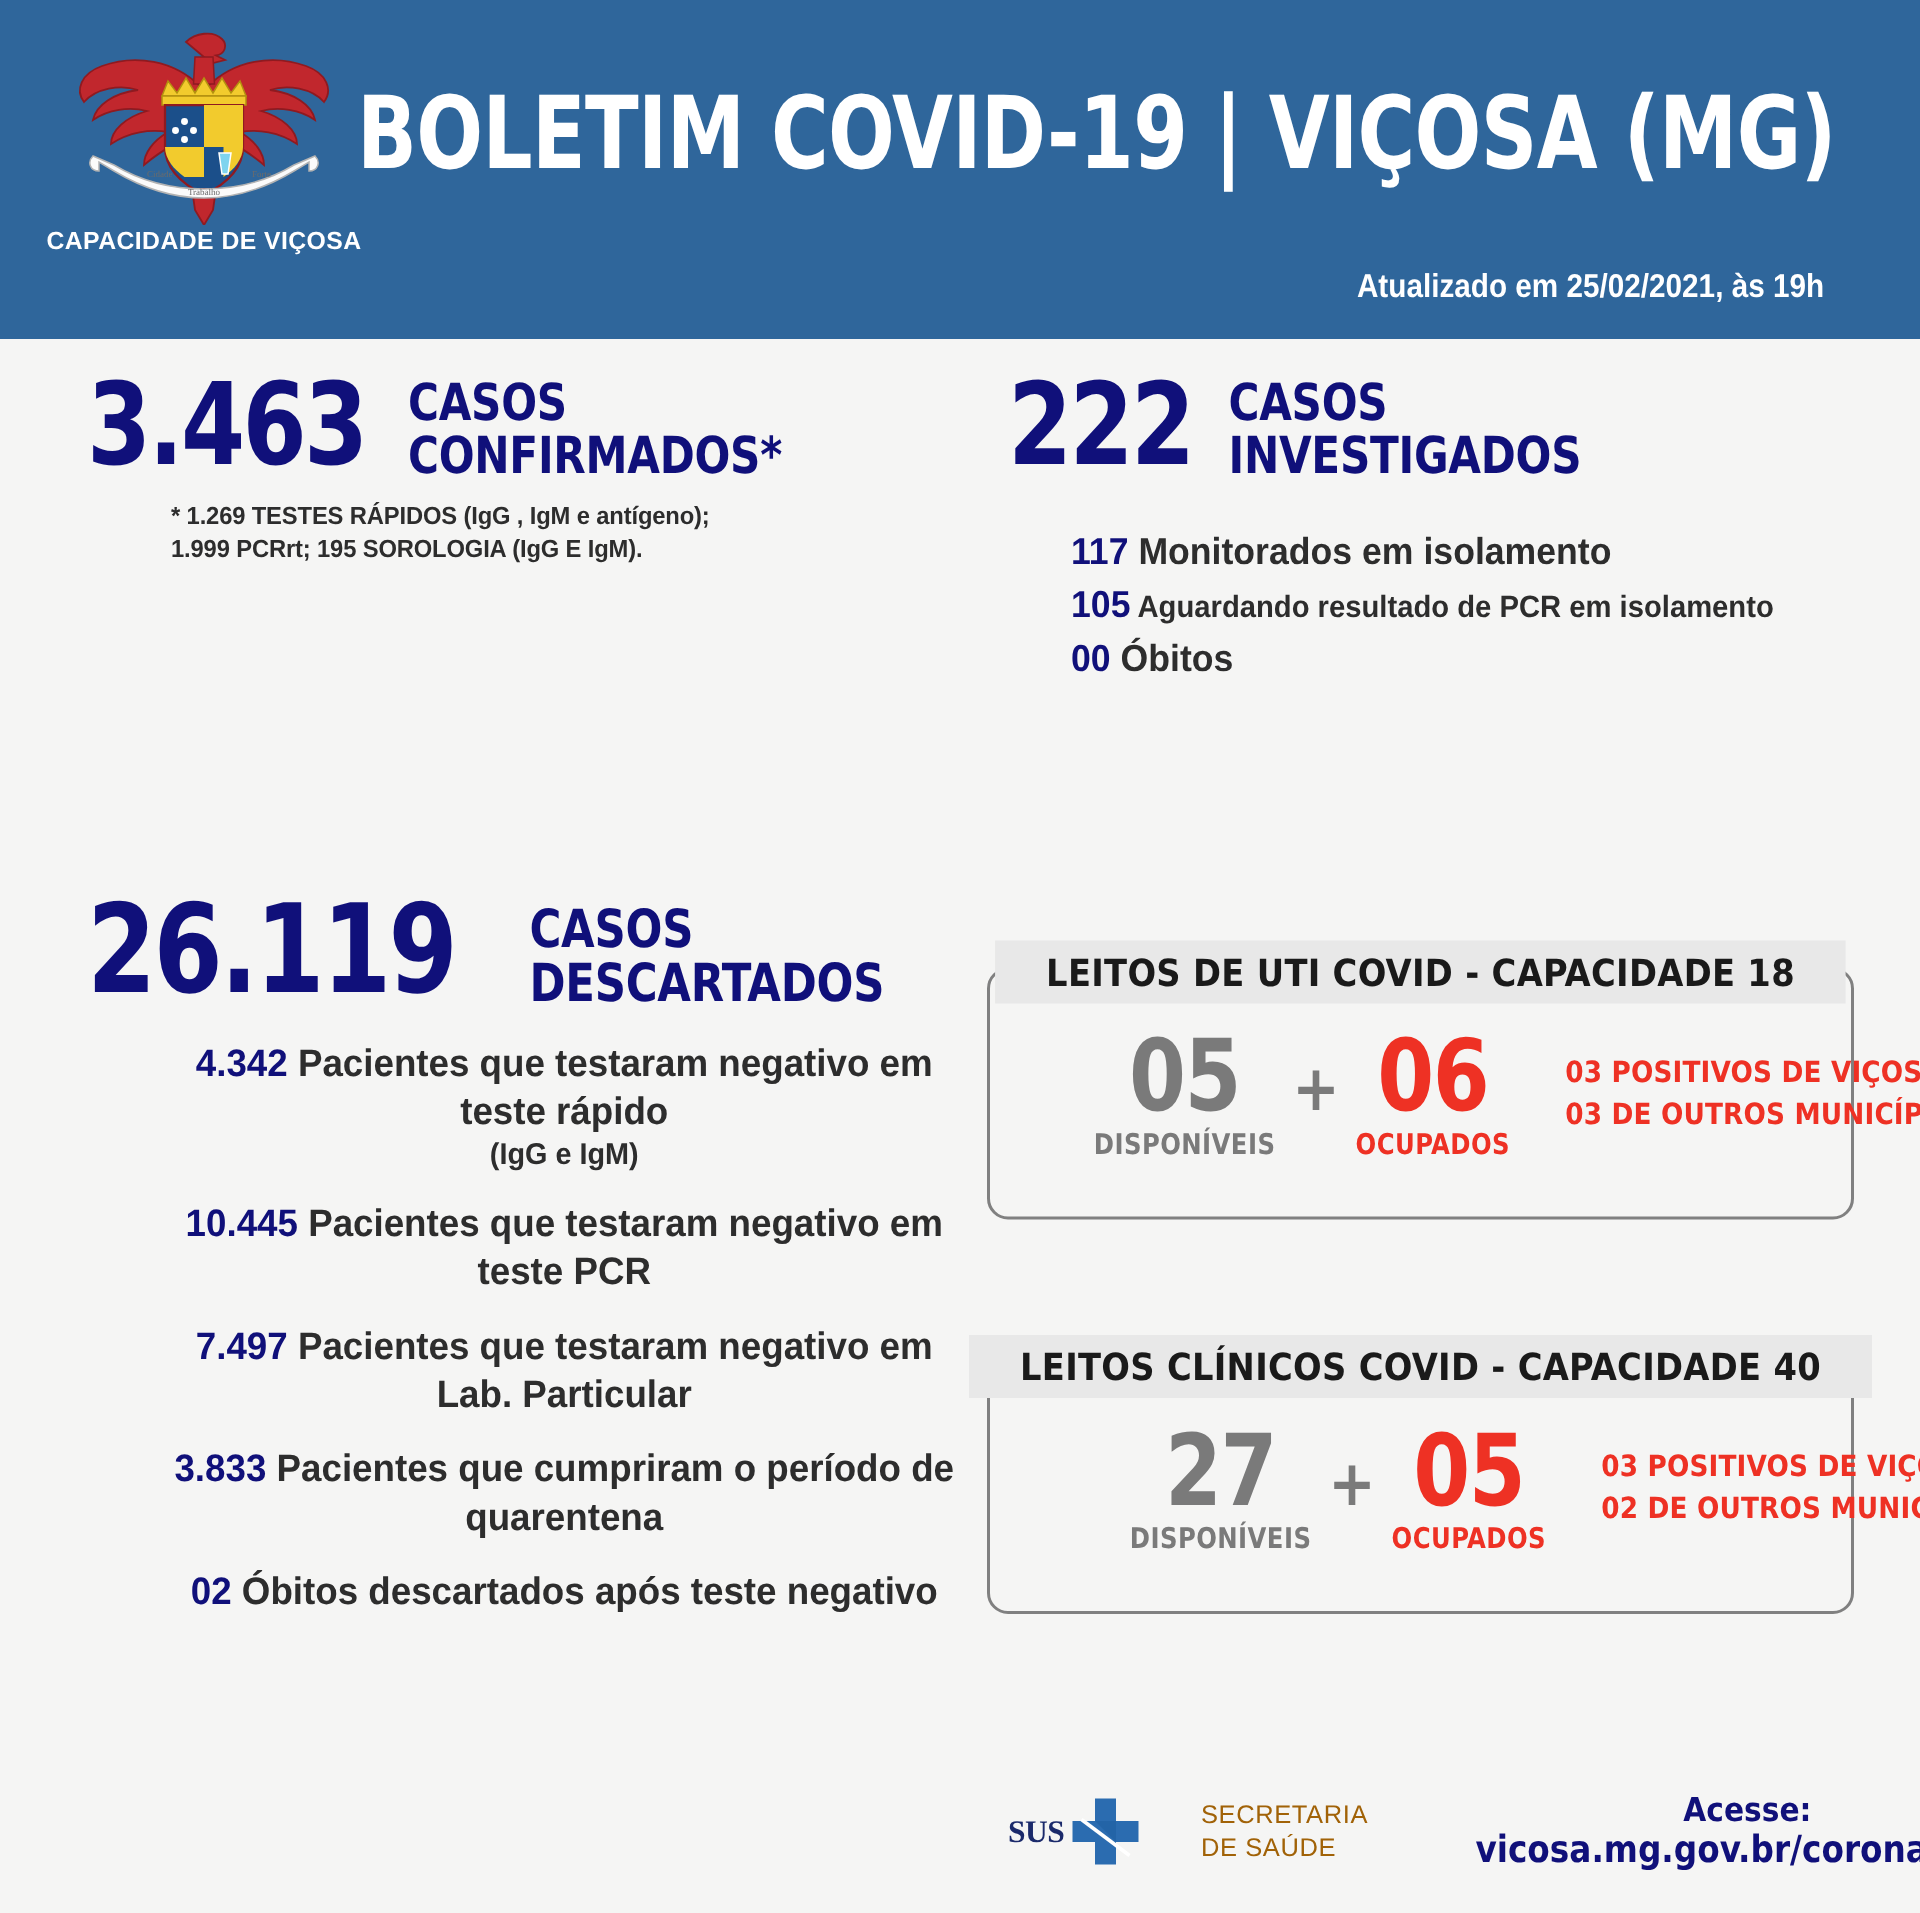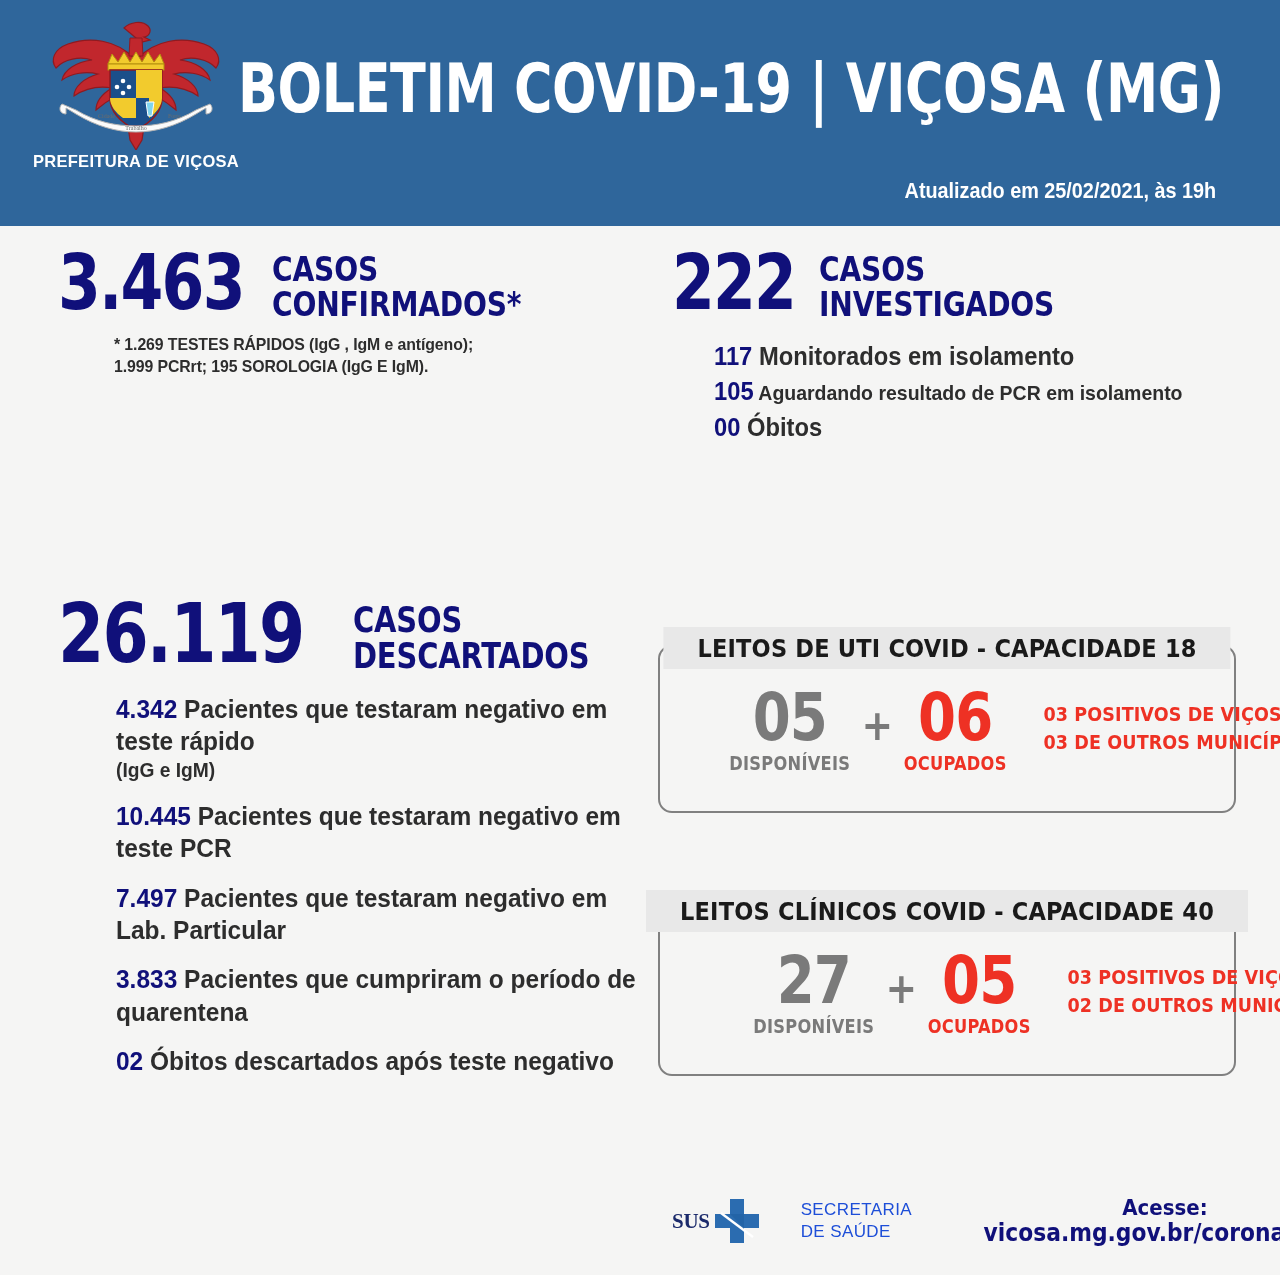--- a/index.html
+++ b/index.html
@@ -135,36 +135,37 @@
 
   
   #investigated-block {
     position: absolute;
     left: 672px;
     top: 248px;
     width: 590px;
   }
   #investigated-block .big-number { font-size: 76px; }
   #investigated-block .head-label { font-size: 34px; margin-left: 10px; }
-  #investigated-block .stat-list { margin-top: 16px; margin-left: 42px; }
+  #investigated-block .stat-list { margin-top: 28px; margin-left: 42px; }
   #investigated-block .stat-list li { line-height: 1.42; }
 
   
   #discarded-block {
     position: absolute;
     left: 58px;
     top: 596px;
     width: 600px;
   }
   #discarded-block .big-number { font-size: 82px; }
   #discarded-block .head-label { font-size: 35px; margin-left: 22px; padding-top: 6px; }
   #discarded-block .disc-list {
     margin: 18px 0 16px 58px;
     padding: 0;
     list-style: none;
+    text-align: center;
   }
   #discarded-block .disc-list li {
     font-size: 25.5px;
     font-weight: 700;
     line-height: 1.27;
     color: #2d2d2d;
     margin-bottom: 17px;
     transform: scaleX(0.96);
     transform-origin: left top;
   }
@@ -270,21 +271,21 @@
     margin-right: 3px;
     font-family: Liberation Serif, serif;
   }
   .footer-divider {
     width: 1px;
     height: 46px;
     background: #2d2d2d;
     margin: 0 20px;
   }
   .secretaria {
-    color: #1d4ed8;
+    color: #a16207;
     font-size: 17px;
     font-weight: 400;
     line-height: 1.32;
     letter-spacing: .4px;
     white-space: nowrap;
   }
   .access-block {
     margin-left: 26px;
     text-align: center;
     color: #10107a;
@@ -337,21 +338,21 @@
       </g>
       <path d="M100 84 L108 84 L106 98 L102 98 Z" fill="#7fd4ef" stroke="#ffffff" stroke-width="1"></path>
 
       <path d="M82 108 L98 108 L96 122 L90 132 L84 122 Z" fill="#c1272d" stroke="#8f1a20" stroke-width="1.2"></path>
 
       <path d="M16 86 C12 90 14 96 20 96 L20 90 L30 96 C50 108 70 114 90 114 C110 114 130 108 150 96 L160 90 L160 96 C166 96 168 90 164 86 L150 92 C130 104 110 108 90 108 C70 108 50 104 30 92 Z" fill="#fbfbfb" stroke="#b3b3b3" stroke-width="1"></path>
       <text x="52" y="100" font-size="6" fill="#6b6b6b" font-family="Liberation Serif, serif">Cidade</text>
       <text x="122" y="100" font-size="6" fill="#6b6b6b" font-family="Liberation Serif, serif">Forte</text>
       <text x="90" y="112" font-size="6" fill="#6b6b6b" text-anchor="middle" font-family="Liberation Serif, serif">Trabalho</text>
     </svg>
-    <div class="crest-caption">PREFEITURA DE VIÇOSA</div>
+    <div class="crest-caption">CAPACIDADE DE VIÇOSA</div>
   </div>
 
   <div class="title-block">
     <div class="main-title">BOLETIM COVID-19 | VIÇOSA (MG)</div>
   </div>
   <div class="update-line">Atualizado em 25/02/2021, às 19h</div>
 </div>
 
 <div id="confirmed-block">
   <div class="stat-head">

